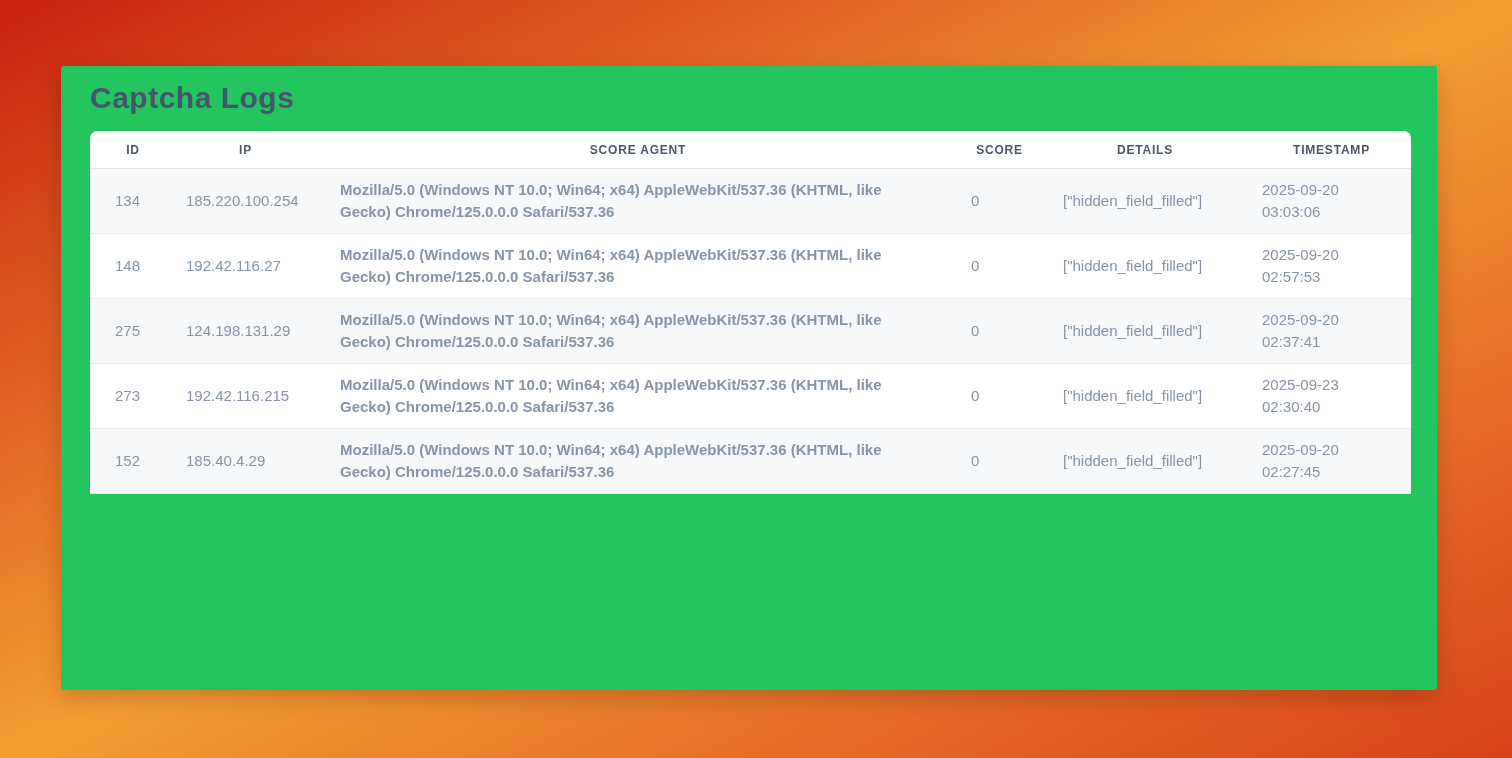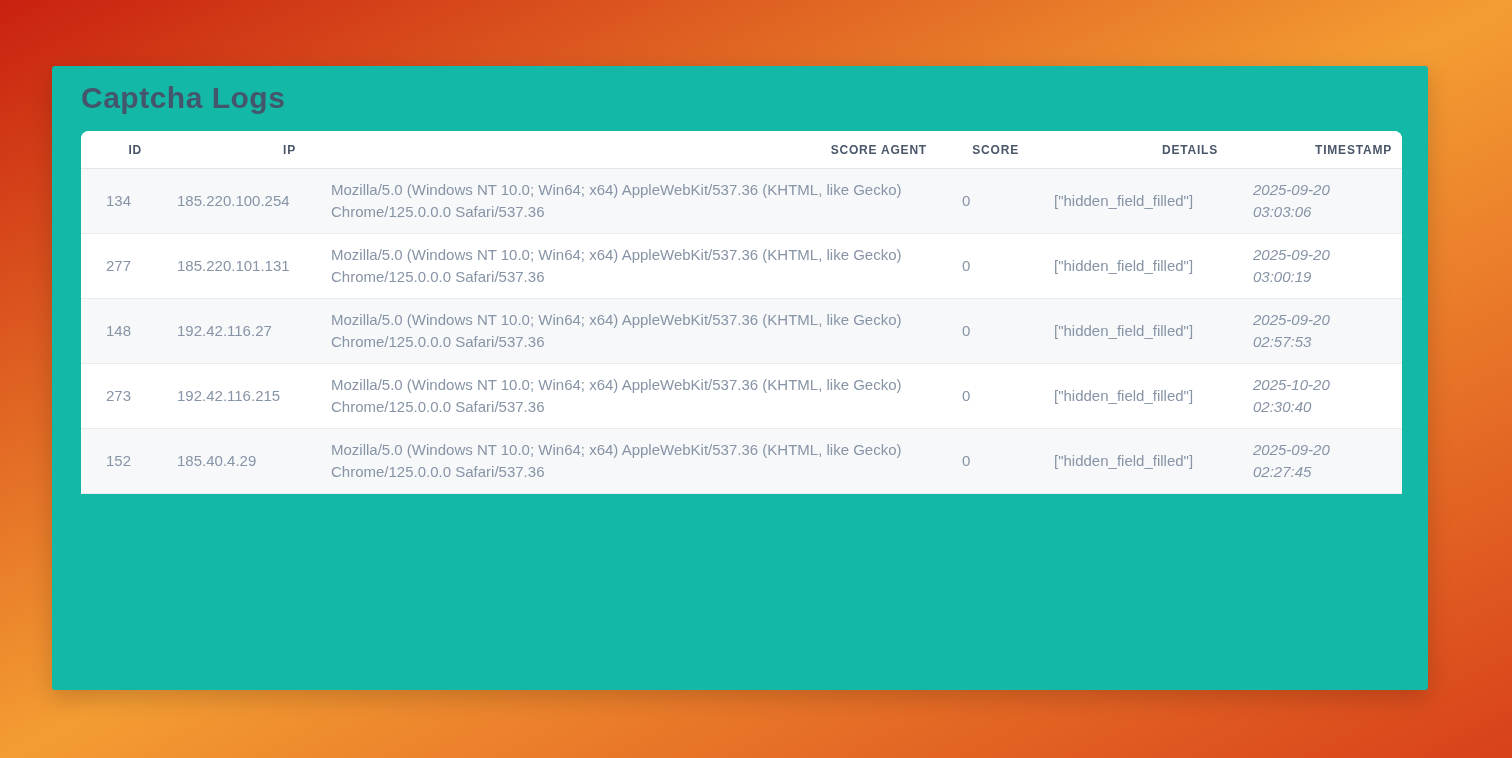--- a/index.html
+++ b/index.html
@@ -8,23 +8,23 @@
     overflow: hidden;
     font-family: "Liberation Sans", "DejaVu Sans", sans-serif;
   }
   .page-bg {
     position: absolute; inset: 0;
     width: 1512px; height: 758px;
     background: linear-gradient(to bottom right, #c92110 0%, #f49d33 50%, #d8411a 100%);
   }
   .card {
     position: absolute;
-    left: 52px; top: 66px;
+    left: 61px; top: 66px;
     width: 1376px; height: 624px;
-    background: #14b8a6;
+    background: #22c55e;
     border-radius: 3px;
     box-shadow: 0 8px 24px rgba(0,0,0,0.18);
     padding: 0 29px;
     overflow: hidden;
   }
   .page-title {
     margin-top: 14px;
     font-size: 30px;
     line-height: 36px;
     font-weight: 600;
@@ -35,21 +35,21 @@
     margin-top: 15px;
     width: 1321px;
     border-collapse: separate;
     border-spacing: 0;
     table-layout: fixed;
     background: #ffffff;
     border-radius: 8px 8px 0 0;
     overflow: hidden;
   }
   .logs-table th {
-    text-align: right;
+    text-align: center;
     vertical-align: middle;
     font-size: 12px;
     font-weight: 700;
     letter-spacing: 0.8px;
     color: #4a5669;
     padding: 12px 10px 11px 25px;
     background: #ffffff;
     border-bottom: 1px solid #e3e5e9;
     white-space: nowrap;
   }
@@ -57,22 +57,22 @@
     vertical-align: middle;
     font-size: 15px;
     line-height: 22px;
     color: #8794a6;
     padding: 10px 18px 10px 25px;
     border-bottom: 1px solid #e9ebee;
     height: 65px;
   }
   .logs-table tbody tr:nth-child(odd) td { background: #f7f8fa; }
   .logs-table tbody tr:nth-child(even) td { background: #ffffff; }
-  .cell-ua { line-height: 22px; }
-  .cell-ts { line-height: 22px; font-style: italic; }
+  .cell-ua { line-height: 22px; font-weight: bold; }
+  .cell-ts { line-height: 22px; }
 </style>
 </head>
 <body>
 
 <div class="page-bg"></div>
 
 <div class="card">
   <h1 class="page-title">Captcha Logs</h1>
 
   <table class="logs-table">
@@ -97,42 +97,42 @@
     <tbody>
         <tr>
     <td class="cell-id">134</td>
     <td class="cell-ip">185.220.100.254</td>
     <td class="cell-ua">Mozilla/5.0 (Windows NT 10.0; Win64; x64) AppleWebKit/537.36 (KHTML, like Gecko) Chrome/125.0.0.0 Safari/537.36</td>
     <td class="cell-score">0</td>
     <td class="cell-details">["hidden_field_filled"]</td>
     <td class="cell-ts">2025-09-20 03:03:06</td>
   </tr>
         <tr>
-    <td class="cell-id">277</td>
-    <td class="cell-ip">185.220.101.131</td>
-    <td class="cell-ua">Mozilla/5.0 (Windows NT 10.0; Win64; x64) AppleWebKit/537.36 (KHTML, like Gecko) Chrome/125.0.0.0 Safari/537.36</td>
-    <td class="cell-score">0</td>
-    <td class="cell-details">["hidden_field_filled"]</td>
-    <td class="cell-ts">2025-09-20 03:00:19</td>
-  </tr>
-        <tr>
     <td class="cell-id">148</td>
     <td class="cell-ip">192.42.116.27</td>
     <td class="cell-ua">Mozilla/5.0 (Windows NT 10.0; Win64; x64) AppleWebKit/537.36 (KHTML, like Gecko) Chrome/125.0.0.0 Safari/537.36</td>
     <td class="cell-score">0</td>
     <td class="cell-details">["hidden_field_filled"]</td>
     <td class="cell-ts">2025-09-20 02:57:53</td>
   </tr>
         <tr>
+    <td class="cell-id">275</td>
+    <td class="cell-ip">124.198.131.29</td>
+    <td class="cell-ua">Mozilla/5.0 (Windows NT 10.0; Win64; x64) AppleWebKit/537.36 (KHTML, like Gecko) Chrome/125.0.0.0 Safari/537.36</td>
+    <td class="cell-score">0</td>
+    <td class="cell-details">["hidden_field_filled"]</td>
+    <td class="cell-ts">2025-09-20 02:37:41</td>
+  </tr>
+        <tr>
     <td class="cell-id">273</td>
     <td class="cell-ip">192.42.116.215</td>
     <td class="cell-ua">Mozilla/5.0 (Windows NT 10.0; Win64; x64) AppleWebKit/537.36 (KHTML, like Gecko) Chrome/125.0.0.0 Safari/537.36</td>
     <td class="cell-score">0</td>
     <td class="cell-details">["hidden_field_filled"]</td>
-    <td class="cell-ts">2025-10-20 02:30:40</td>
+    <td class="cell-ts">2025-09-23 02:30:40</td>
   </tr>
         <tr>
     <td class="cell-id">152</td>
     <td class="cell-ip">185.40.4.29</td>
     <td class="cell-ua">Mozilla/5.0 (Windows NT 10.0; Win64; x64) AppleWebKit/537.36 (KHTML, like Gecko) Chrome/125.0.0.0 Safari/537.36</td>
     <td class="cell-score">0</td>
     <td class="cell-details">["hidden_field_filled"]</td>
     <td class="cell-ts">2025-09-20 02:27:45</td>
   </tr>
       </tbody>

